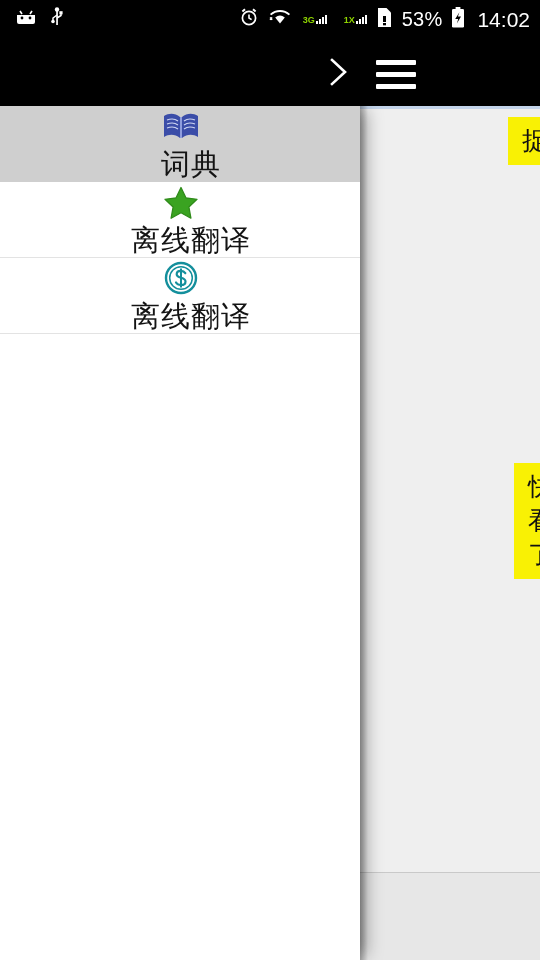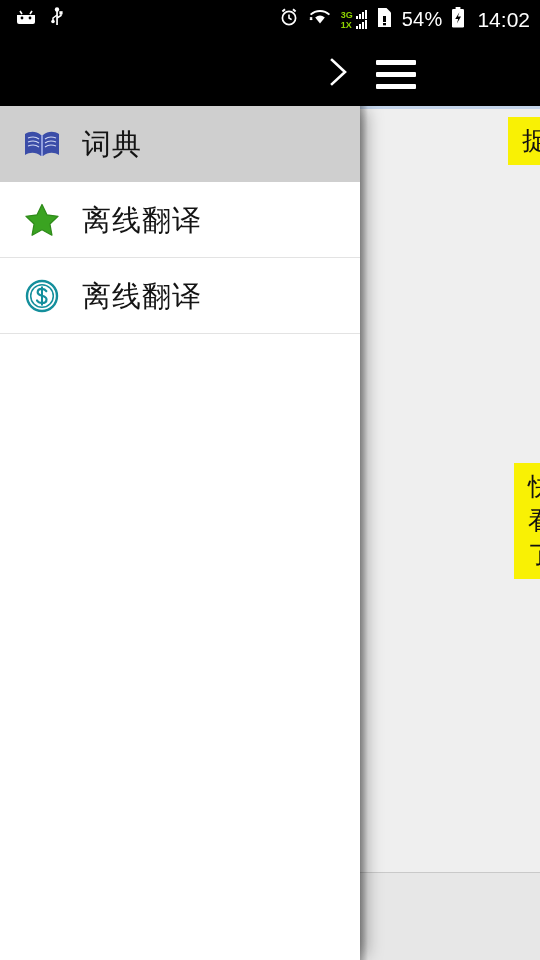--- a/index.html
+++ b/index.html
@@ -23,21 +23,21 @@
   }
   .sb-icon { display:block; }
   .sb-batt-text {
     font-size:20px; letter-spacing:.2px; color:#fff; line-height:1;
     font-family:"Liberation Sans",sans-serif;
   }
   .sb-clock {
     font-size:21px; color:#fff; line-height:1; margin-left:3px;
     font-family:"Liberation Sans",sans-serif;
   }
-  .sig-stack { display:flex; flex-direction:column; gap:1px; }
+  .sig-stack { display:flex; flex-direction:row; gap:14px;text-align:right; }
   .sig-row { display:flex; align-items:flex-end; gap:1px; }
   .sig-lbl {
     font-size:9px; font-weight:bold; color:#8fd400; line-height:8px;
     width:14px; font-family:"Liberation Sans",sans-serif;
   }
   .bars { display:flex; align-items:flex-end; gap:1px; height:9px; }
   .bars i { width:2px; background:#fff; display:block; }
   .bars i:nth-child(1){height:3px;} .bars i:nth-child(2){height:5px;}
   .bars i:nth-child(3){height:7px;} .bars i:nth-child(4){height:9px;}
 
@@ -139,20 +139,21 @@
   .drawer-scrim {
     position:absolute; top:106px; left:360px; width:8px; height:854px;
     background:linear-gradient(to right, rgba(0,0,0,.28), rgba(0,0,0,0));
     pointer-events:none;
   }
   .nav-item {
     position:relative; display:flex; align-items:center;
     height:76px; padding-left:22px;
     border-bottom:1px solid #e3e3e3;
     background:#fff;
+    flex-direction:column;
   }
   .nav-item.selected { background:#cfcfcf; border-bottom-color:#cfcfcf; }
   .nav-icon {
     width:40px; height:40px; flex:none;
     display:flex; align-items:center; justify-content:center;
     margin-right:20px;
   }
   .nav-icon svg { display:block; }
   .nav-label {
     font-size:29px; color:#141414; line-height:36px;
@@ -221,21 +222,21 @@
             </span>
         </span>
       </span>
       <span class="sb-icon">
         <svg width="17" height="21" viewBox="0 0 17 21">
           <path d="M2 1h8.5L15 5.5V20H2z" fill="#fff"></path>
           <rect x="7" y="9" width="3" height="6" fill="#000"></rect>
           <rect x="7" y="16" width="3" height="2.3" fill="#000"></rect>
         </svg>
       </span>
-      <span class="sb-batt-text">54%</span>
+      <span class="sb-batt-text">53%</span>
       <span class="sb-icon">
         <svg width="14" height="21" viewBox="0 0 14 21">
           <rect x="4.6" y="0" width="4.8" height="2" fill="#fff"></rect>
           <rect x="1" y="2" width="12" height="18.5" rx="1.3" fill="#fff"></rect>
           <path d="M8.4 5.2L4.2 12h3l-1.3 4.6L10 9.4H6.9z" fill="#000"></path>
         </svg>
       </span>
       <span class="sb-clock">14:02</span>
     </div>
   </div>

